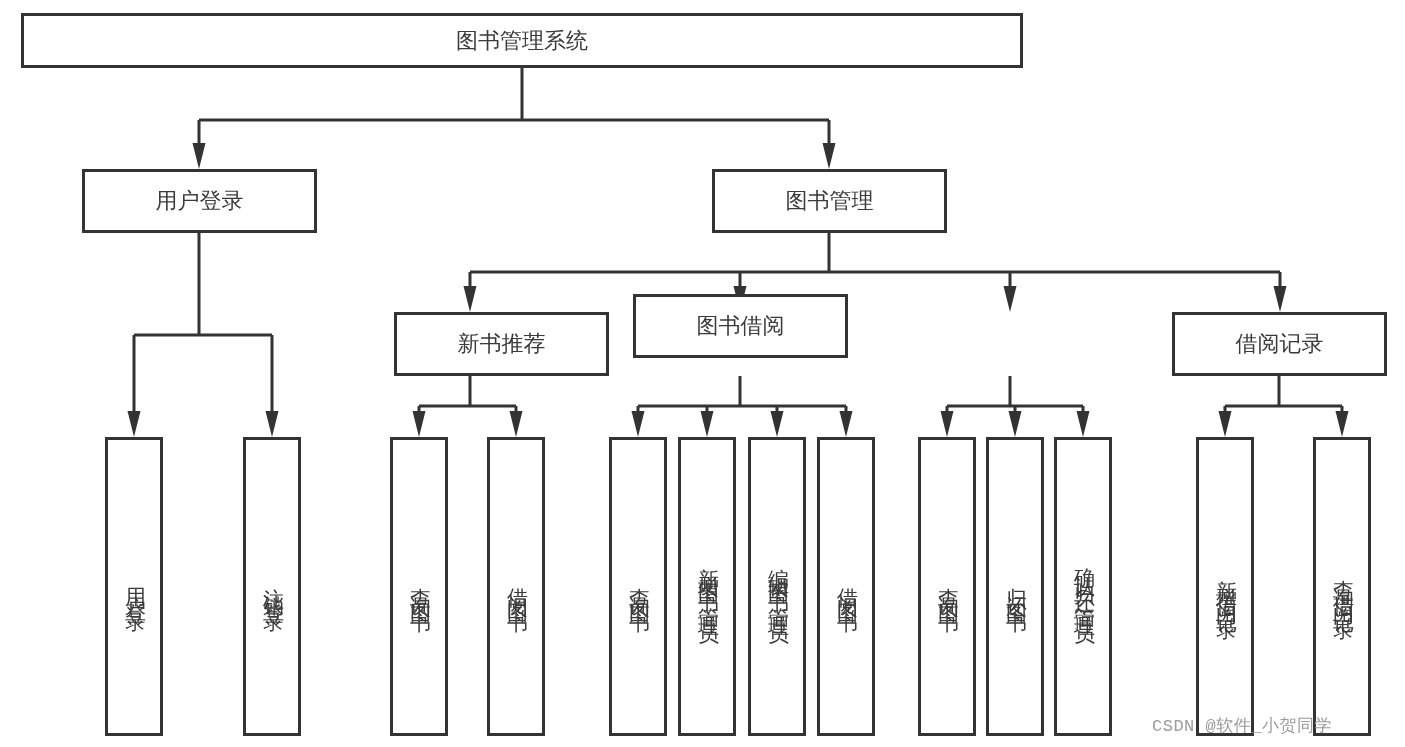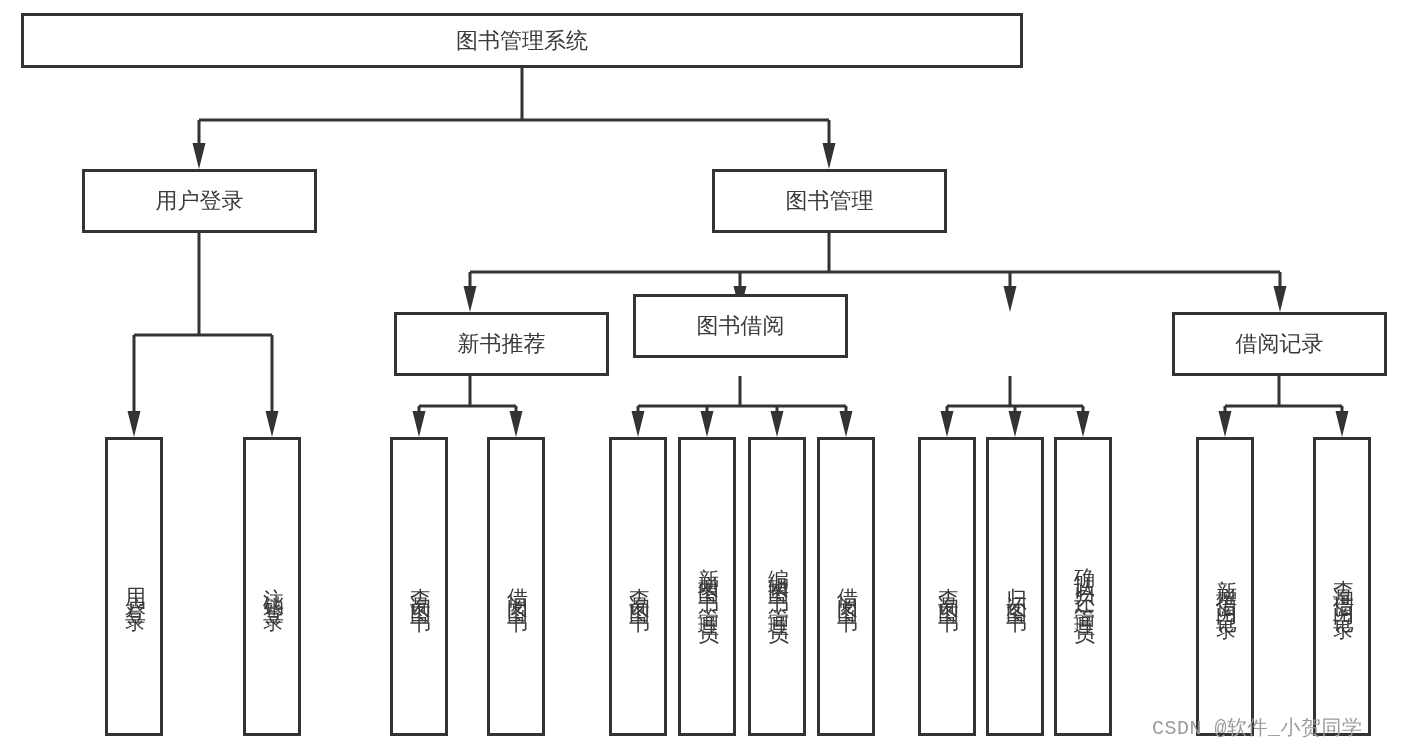--- a/index.html
+++ b/index.html
@@ -25,21 +25,21 @@
     color:var(--text);font-size:22px;z-index:2;
     white-space:nowrap;
   }
   .leaf span{
     writing-mode:vertical-rl;text-orientation:mixed;
     font-size:21px;letter-spacing:8px;line-height:1.0;
     color:var(--text);
   }
   .watermark{
     position:absolute;left:1152px;top:714px;z-index:3;
-    font-size:20px;color:var(--watermark);
+    font-size:17px;color:var(--watermark);
     letter-spacing:0.5px;white-space:nowrap;
   }
 </style>
 </head>
 <body>
 
 <div class="canvas">
 
   <svg class="wires" viewBox="0 0 1405 747" aria-hidden="true">
 

